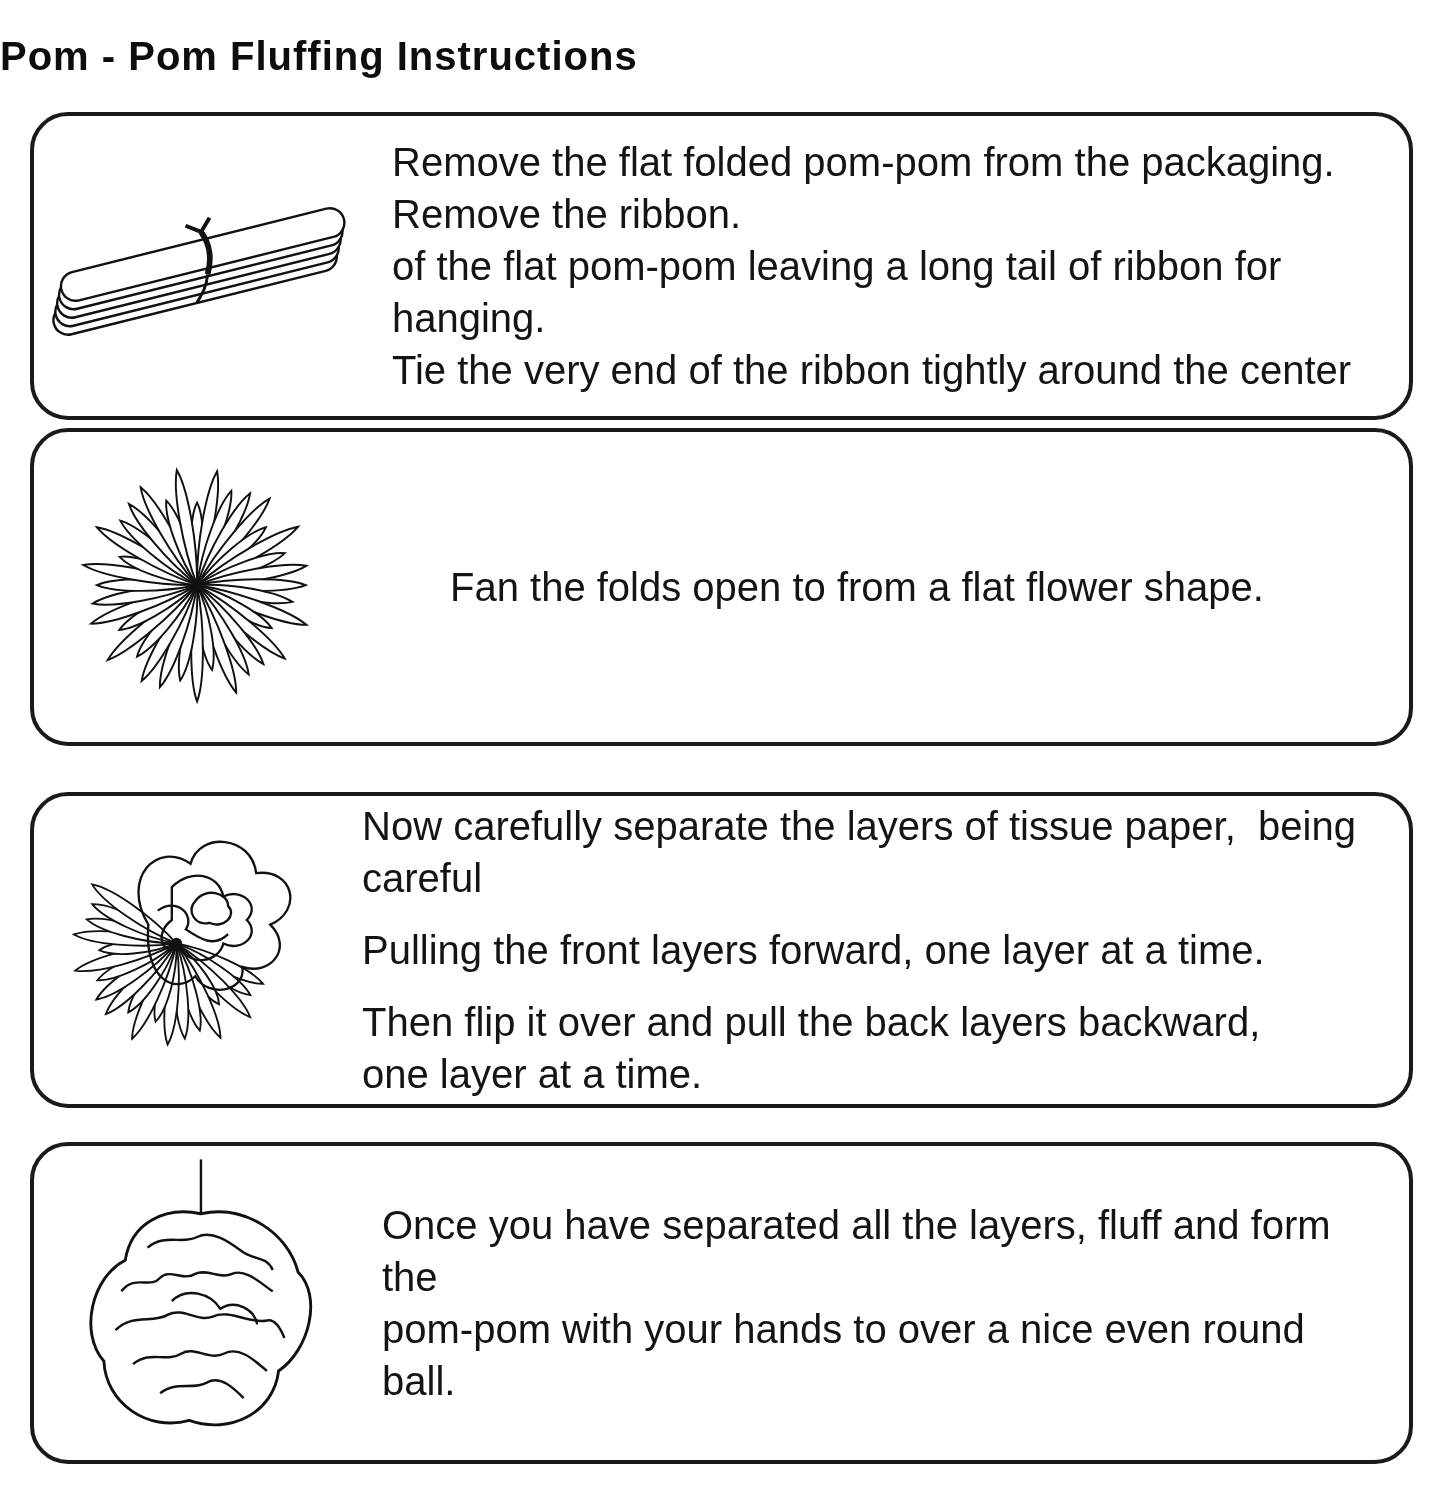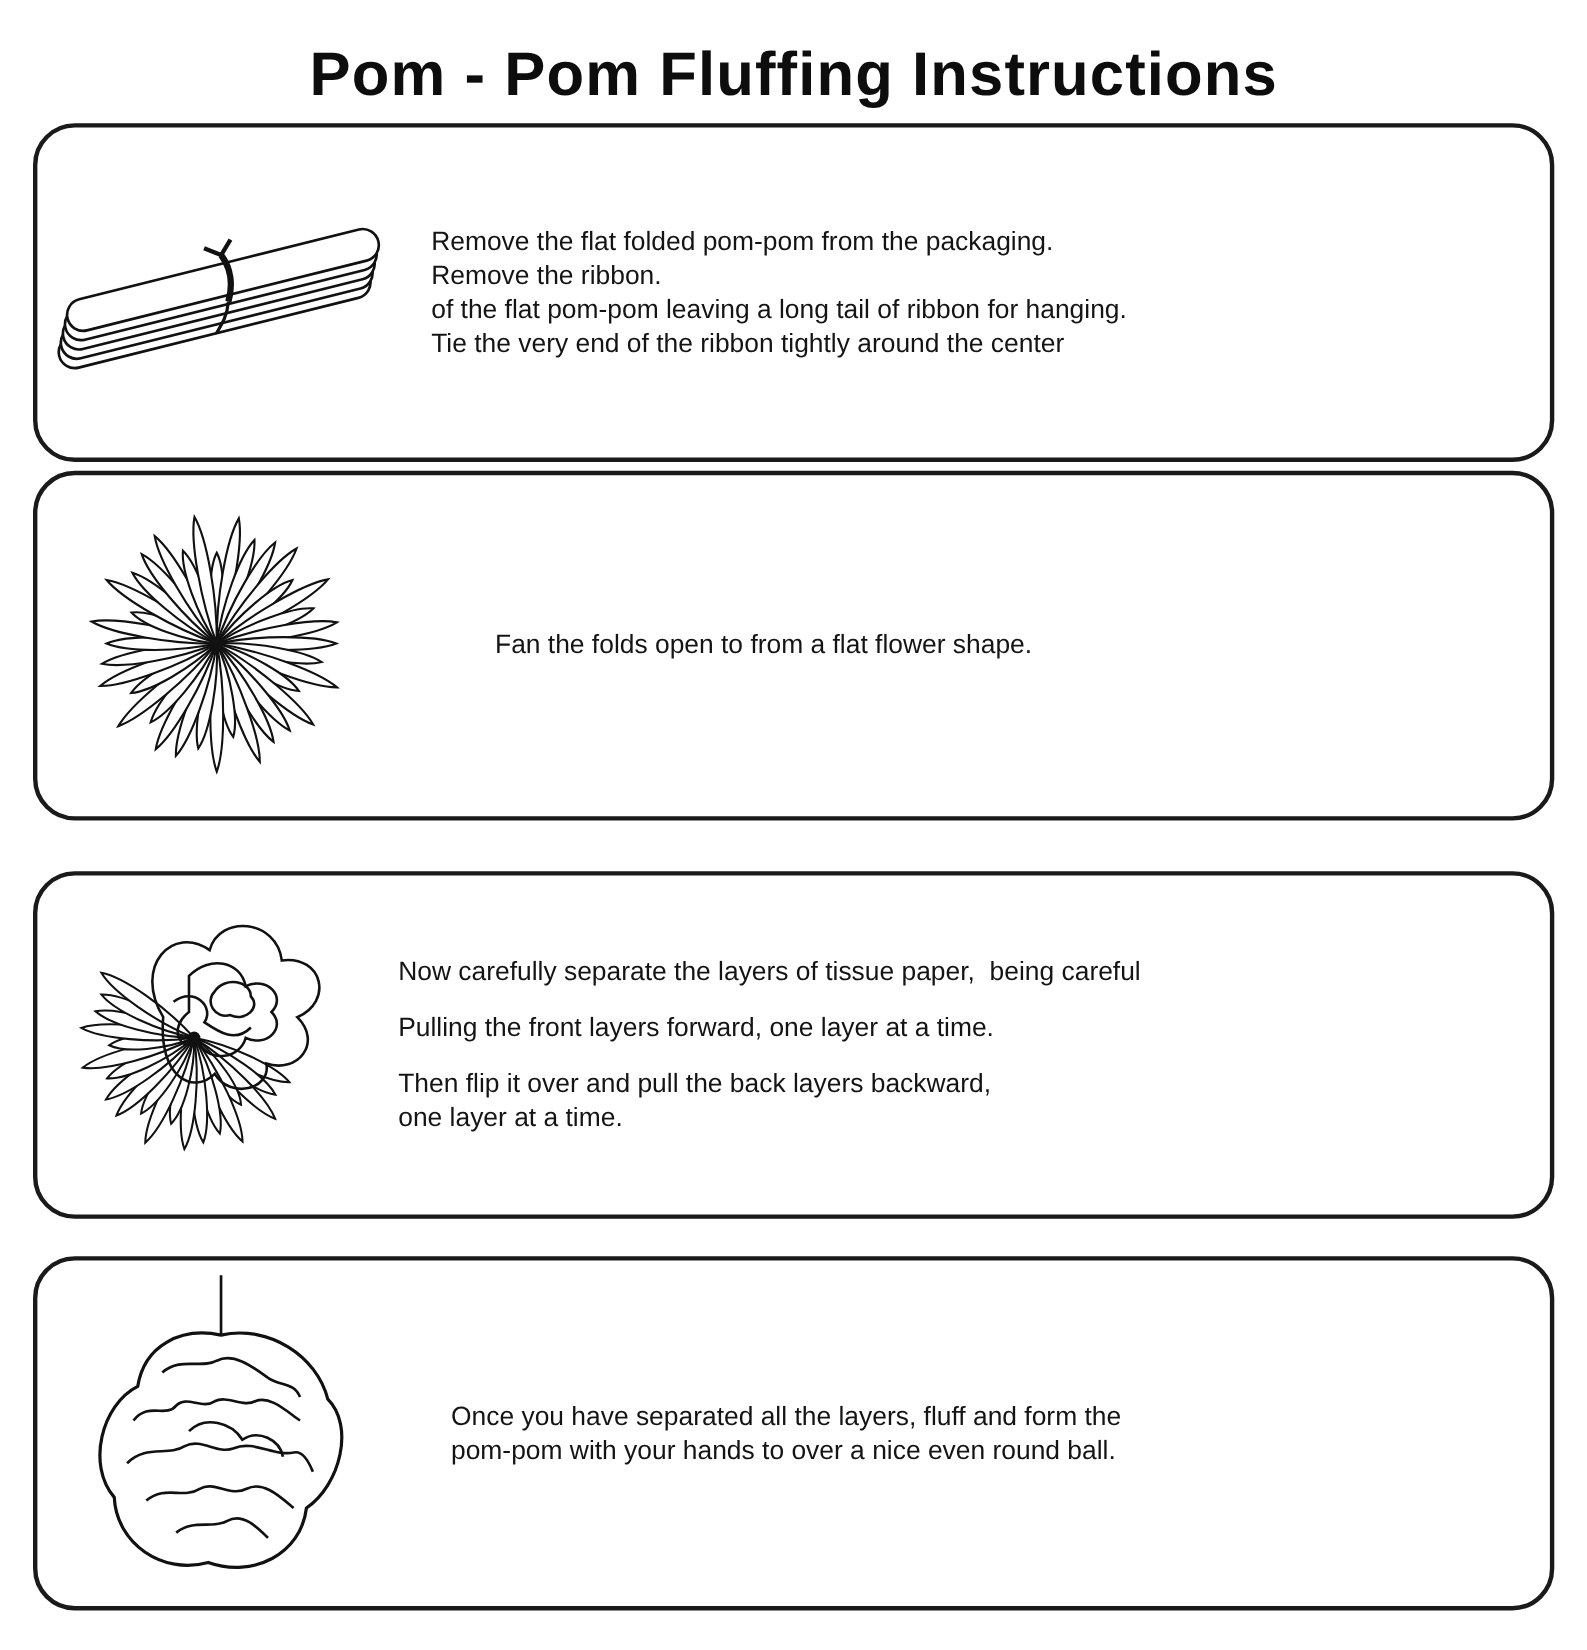--- a/index.html
+++ b/index.html
@@ -10,22 +10,22 @@
     background:#ffffff;
     font-family:"Liberation Sans", sans-serif;
     color:#141414;
     overflow:hidden;
   }
   .page-title{
     position:absolute;
     top:34px;
     left:0;
     width:100%;
-    text-align:center;
-    font-size:56px;
+    text-align:left;
+    font-size:40px;
     font-weight:700;
     letter-spacing:1px;
     color:#0d0d0d;
   }
   .step-box{
     position:absolute;
     left:30px;
     right:30px;
     border:4px solid #1a1a1a;
     border-radius:38px;
@@ -42,26 +42,26 @@
     flex:0 0 330px;
     display:flex;
     align-items:center;
     justify-content:center;
   }
   .step-3 .illus{flex-basis:300px;}
   .step-text{
     flex:1;
     margin-left:28px;
     padding-right:34px;
-    font-size:24px;
+    font-size:40px;
     line-height:1.3;
     color:#141414;
   }
   .step-2 .step-text{margin-left:86px;}
-  .step-4 .step-text{margin-left:46px;}
+  .step-4 .step-text{margin-left:18px;}
   .para{margin:0 0 20px 0;}
   .para:last-child{margin-bottom:0;}
   .line{white-space:pre-wrap;}
   svg{display:block;}
   .ink{stroke:#111;fill:#fff;}
   .ink-line{stroke:#111;fill:none;}
   .petals path{fill:#fff;stroke:#111;stroke-width:2;}
 </style>
 </head>
 <body>

